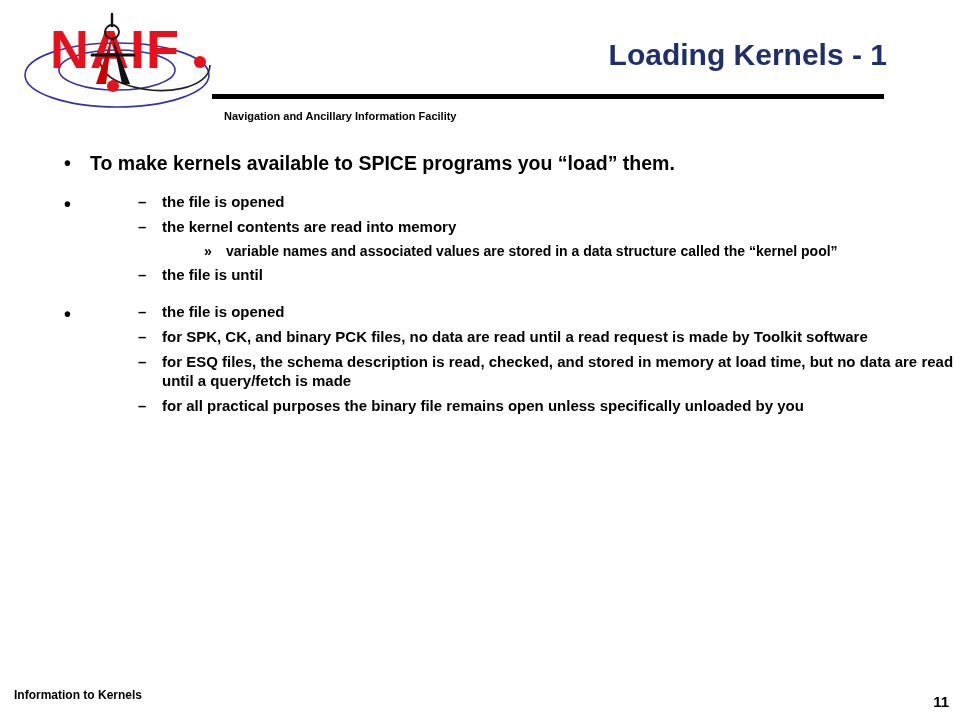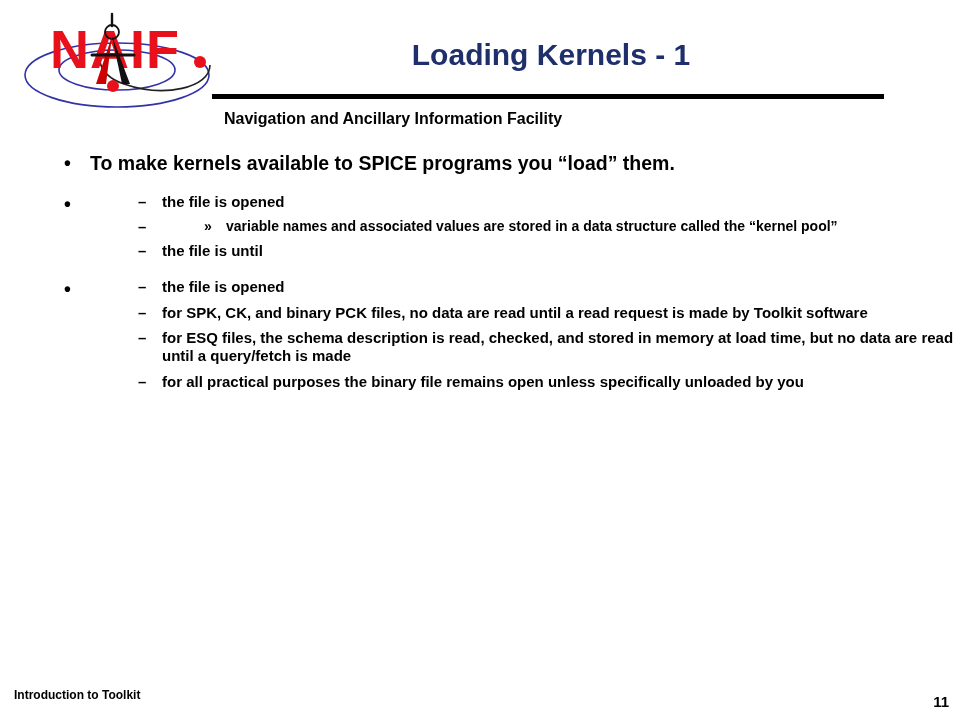--- a/index.html
+++ b/index.html
@@ -27,38 +27,38 @@
     position: absolute;
     left: 14px; top: 8px;
     width: 215px; height: 105px;
   }
   #logo svg { display: block; }
 
   #slide-title {
     position: absolute;
     left: 215px; top: 38px;
     width: 672px;
-    text-align: center;
+    text-align: right;
     font-size: 30px;
     font-weight: bold;
     color: #1f2f6b;
     letter-spacing: 0px;
     white-space: nowrap;
   }
   #title-rule {
     position: absolute;
     left: 212px; top: 94px;
     width: 672px;
     height: 5px;
     background: #000000;
   }
   #subtitle {
     position: absolute;
     left: 224px; top: 110px;
-    font-size: 16px;
+    font-size: 11px;
     font-weight: bold;
     color: #000000;
     white-space: nowrap;
   }
 
   
   #content {
     position: absolute;
     left: 0; top: 152px;
     width: 961px;
@@ -184,20 +184,21 @@
       </li>
       <li class="b1">
         <span class="mk">•</span>
         <ul class="lvl sub2">
           <li class="b2">
             <span class="mk">–</span>
             <span class="txt"><span>the file is opened</span></span>
           </li>
           <li class="b2">
             <span class="mk">–</span>
+            <span class="txt"><span>the kernel contents are read into memory</span></span>
             <ul class="lvl sub3">
               <li class="b3">
                 <span class="mk">»</span>
                 <span class="txt"><span>variable names and associated values are stored in a data structure called the “kernel pool”</span></span>
               </li>
             </ul>
           </li>
           <li class="b2">
             <span class="mk">–</span>
             <span class="txt"><span>the file is until</span></span>
@@ -221,14 +222,14 @@
           </li>
           <li class="b2">
             <span class="mk">–</span>
             <span class="txt"><span>for all practical purposes the binary file remains open unless specifically unloaded by you</span></span>
           </li>
         </ul>
       </li>
     </ul>
 </div>
 
-<div id="footer-label">Introduction to Toolkit</div>
+<div id="footer-label">Information to Kernels</div>
 <div id="page-number">11</div>
 
 </body></html>

